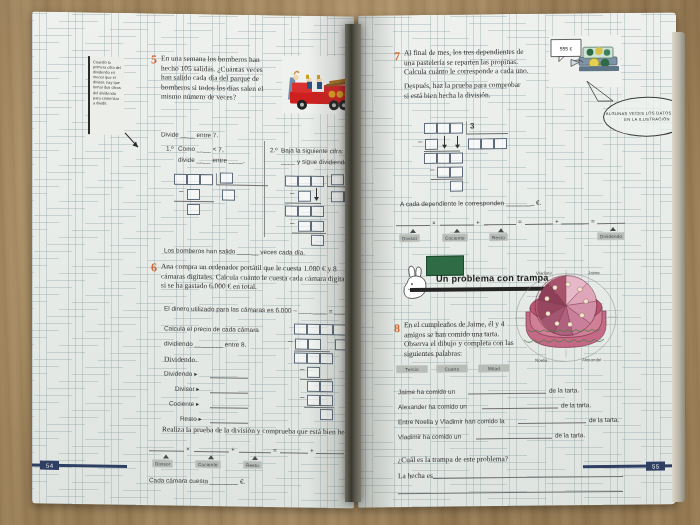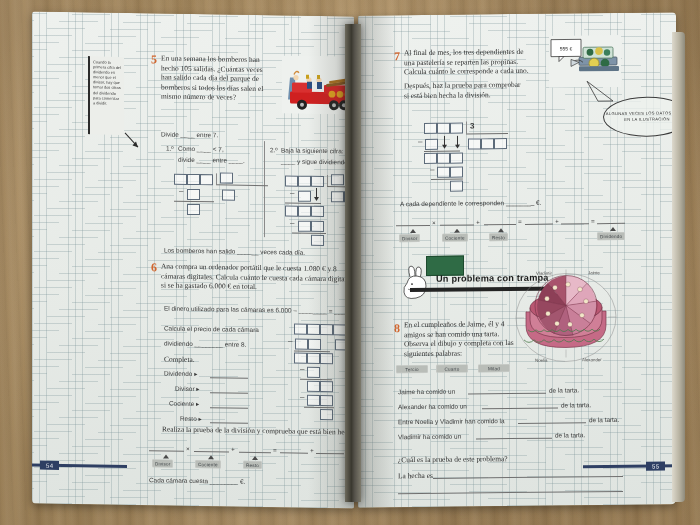--- a/index.html
+++ b/index.html
@@ -284,21 +284,21 @@
         <div class="bx" style="left:275px;top:351px;"></div>
         <div class="rule" style="left:268px;top:363px;width:32px;"></div>
         <div class="bx" style="left:275px;top:365px;"></div>
         <div class="bx" style="left:288px;top:365px;"></div>
         <div class="minus" style="left:268px;top:377px;">–</div>
         <div class="bx" style="left:275px;top:379px;"></div>
         <div class="bx" style="left:288px;top:379px;"></div>
         <div class="rule" style="left:272px;top:391px;width:30px;"></div>
         <div class="bx" style="left:288px;top:393px;"></div>
 
-        <div class="stmt" style="left:132px;top:341px;">Completa.</div>
+        <div class="stmt" style="left:132px;top:341px;">Dividendo.</div>
 
         <div class="line" style="left:132px;top:356px;">
           <span>Dividendo</span>
           <span>▸</span>
         </div>
         <div class="rule" style="left:178px;top:363px;width:38px;"></div>
 
         <div class="line" style="left:143px;top:371px;">
           <span>Divisor</span>
           <span>▸</span>
@@ -510,21 +510,21 @@
         <div class="line" style="left:203px;top:388px;">de la tarta.</div>
 
         <div class="line" style="left:40px;top:403px;">Entre Noelia y Vladimir han comido la</div>
         <div class="rule" style="left:160px;top:409px;width:68px;"></div>
         <div class="line" style="left:231px;top:403px;">de la tarta.</div>
 
         <div class="line" style="left:40px;top:418px;">Vladimir ha comido un</div>
         <div class="rule" style="left:118px;top:424px;width:76px;"></div>
         <div class="line" style="left:197px;top:418px;">de la tarta.</div>
 
-        <div class="stmt" style="left:40px;top:440px;">¿Cuál es la prueba de este problema?</div>
+        <div class="stmt" style="left:40px;top:440px;">¿Cuál es la trampa de este problema?</div>
         <div class="stmt" style="left:40px;top:456px;">La hecha es</div>
         <div class="rule" style="left:75px;top:463px;width:190px;"></div>
         <div class="rule" style="left:40px;top:478px;width:225px;"></div>
 
         <div class="pgbar" style="left:225px;top:452px;width:95px;"></div>
         <div class="pgnum" style="left:288px;top:449px;">55</div>
 
       </div>
       <div class="page-shade-r"></div>
     </div>

